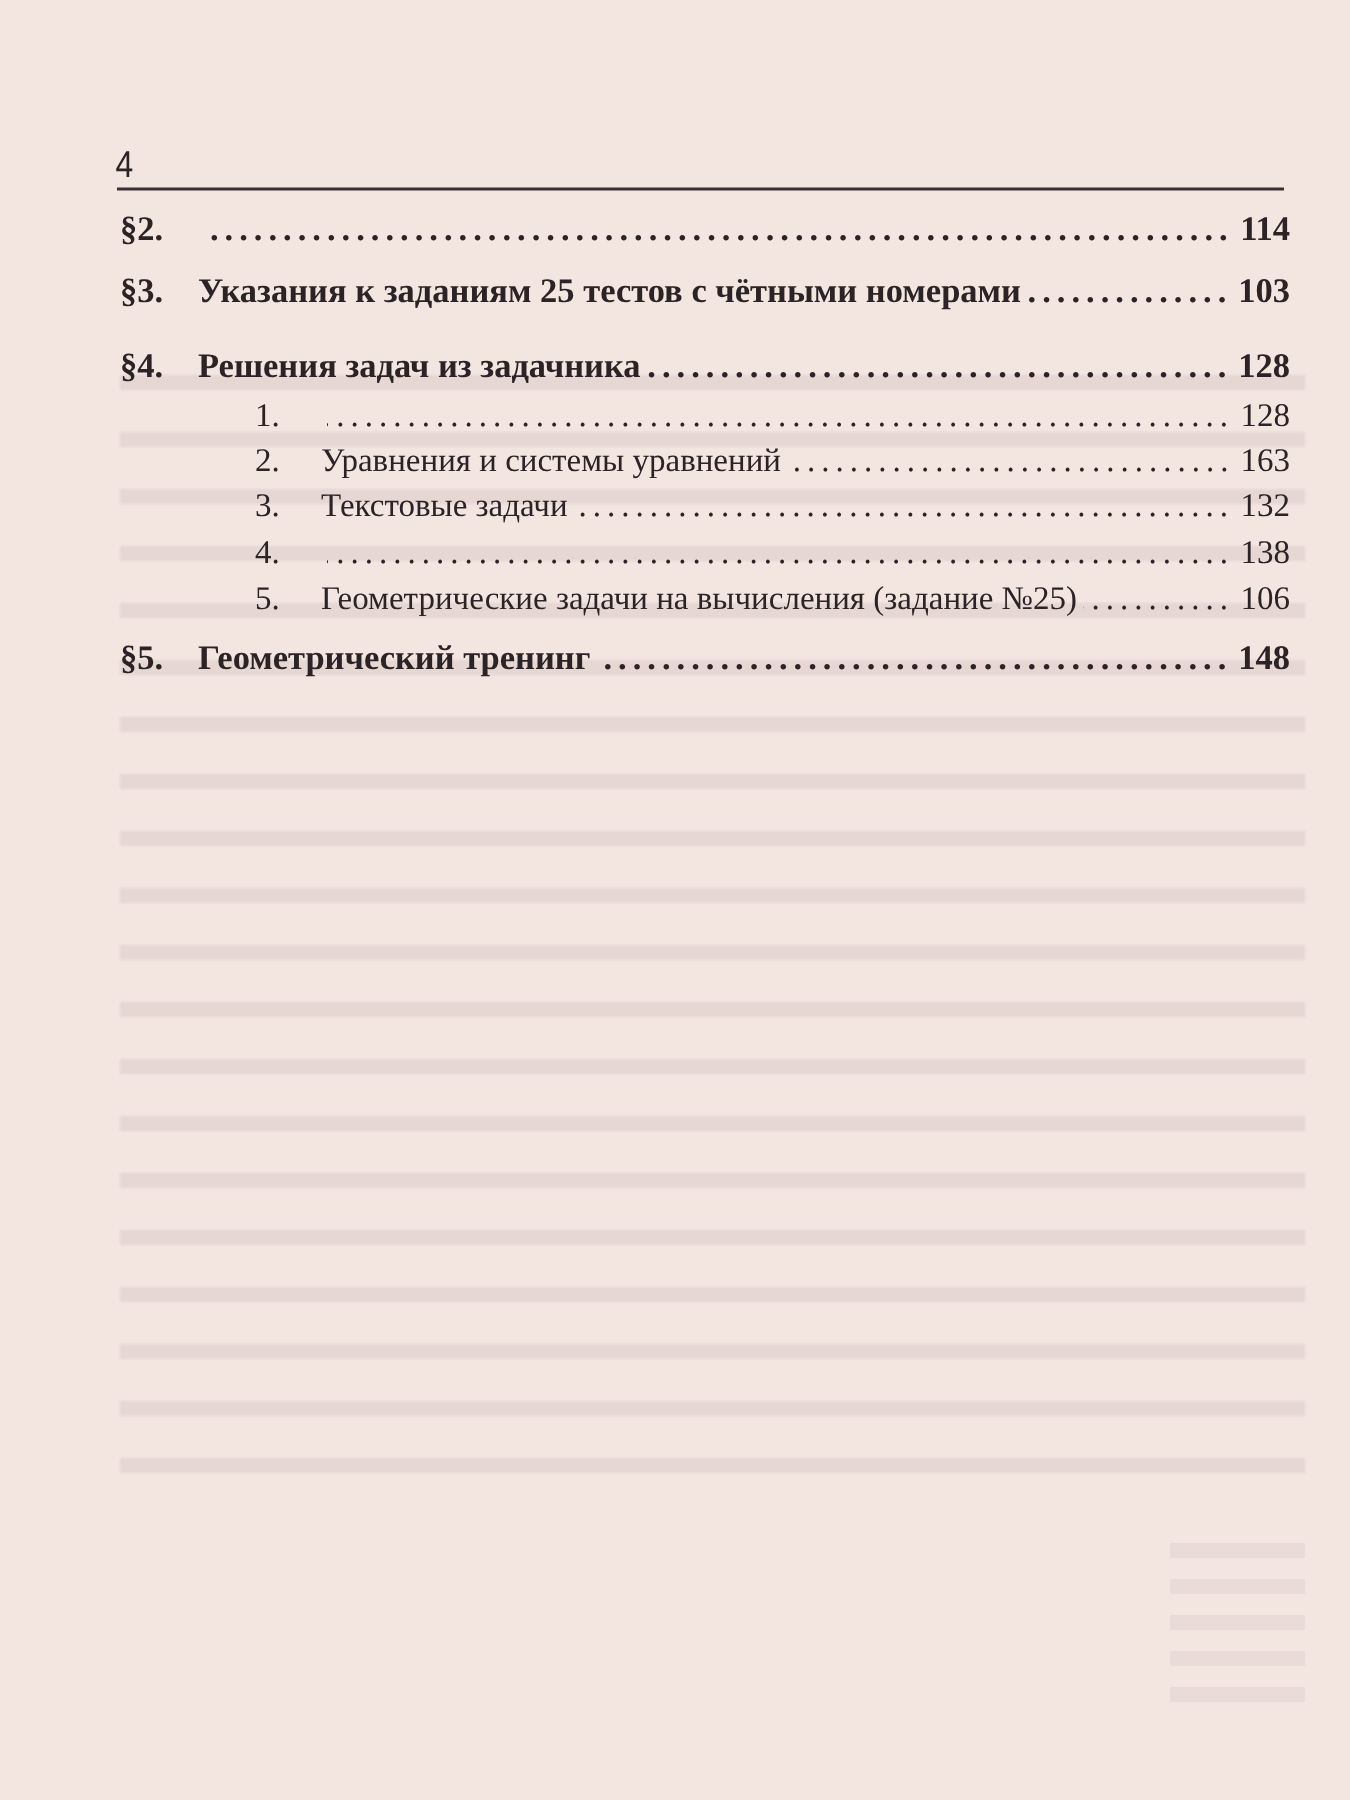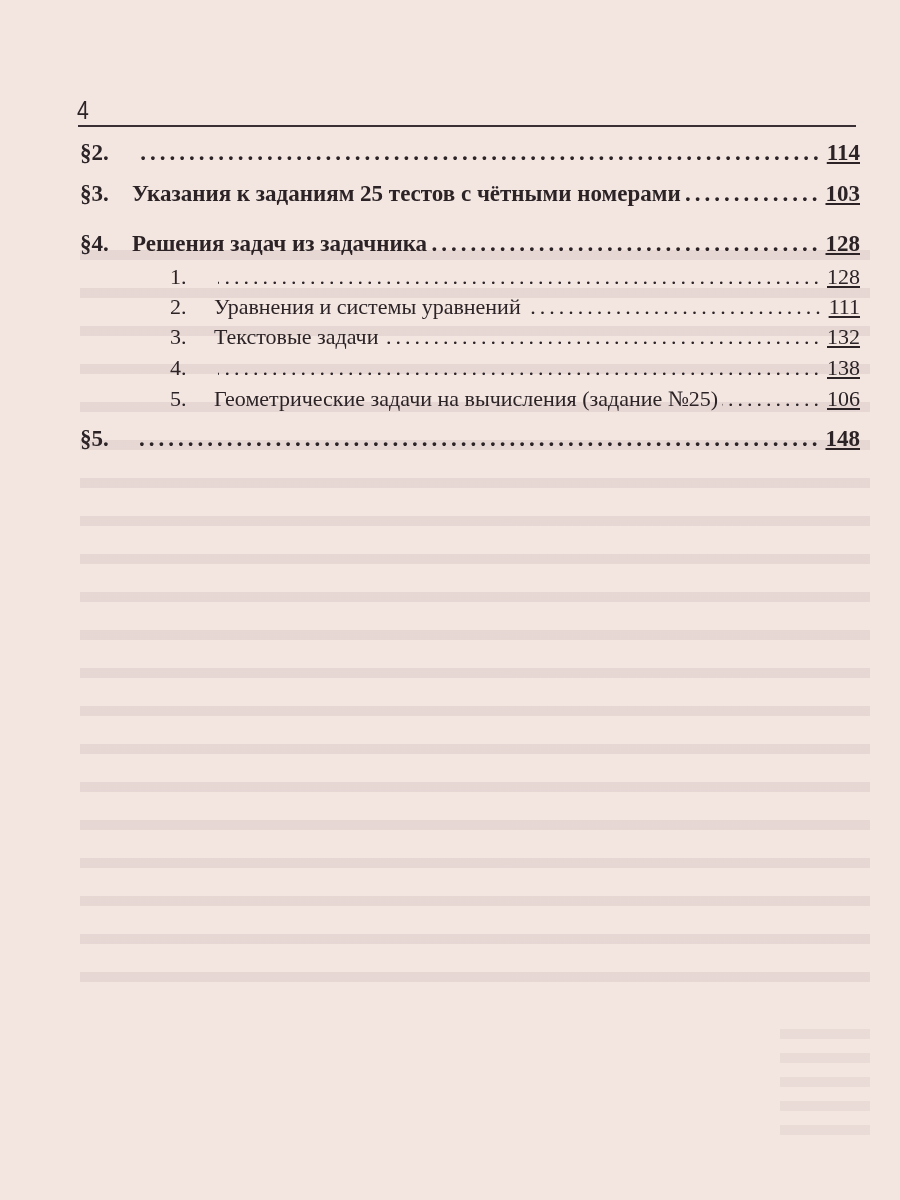--- a/index.html
+++ b/index.html
@@ -40,21 +40,21 @@
   }
   .toc-line.main { left: 80px; font-weight: bold; font-size: 23px; }
   .toc-line.sub  { left: 170px; font-size: 22px; }
   .toc-line .num { display: inline-block; min-width: 44px; }
   .toc-line.main .num { min-width: 52px; }
   .toc-line .title { transform-origin: left; }
   .toc-line .dots {
     flex: 1; overflow: hidden; margin: 0 4px;
     letter-spacing: 4px; text-align: right; direction: rtl;
   }
-  .toc-line .page { position: static; text-align: right; text-decoration: underline; }
+  .toc-line .page { position: static; text-align: right; }
 </style>
 </head>
 <body>
 
 <div class="page">
   <div class="bleed"></div>
   <div class="bleed2"></div>
 
   <div class="pagenum">4</div>
   <div class="rule"></div>
@@ -83,21 +83,21 @@
     <div class="toc-line sub" style="top:264px">
       <span class="num">1.</span>
       <span class="dots">................................................................................................................</span>
       <span class="page">128</span>
     </div>
 
     <div class="toc-line sub" style="top:294px">
       <span class="num">2.</span>
       <span class="title">Уравнения и системы уравнений</span>
       <span class="dots">................................................................................................................</span>
-      <span class="page">111</span>
+      <span class="page">163</span>
     </div>
 
     <div class="toc-line sub" style="top:324px">
       <span class="num">3.</span>
       <span class="title">Текстовые задачи</span>
       <span class="dots">................................................................................................................</span>
       <span class="page">132</span>
     </div>
 
     <div class="toc-line sub" style="top:355px">
@@ -108,17 +108,18 @@
 
     <div class="toc-line sub" style="top:386px">
       <span class="num">5.</span>
       <span class="title">Геометрические задачи на вычисления (задание №25)</span>
       <span class="dots">................................................................................................................</span>
       <span class="page">106</span>
     </div>
 
     <div class="toc-line main" style="top:426px">
       <span class="num">§5.</span>
+      <span class="title">Геометрический тренинг</span>
       <span class="dots">................................................................................................................</span>
       <span class="page">148</span>
     </div>
   </div>
 </div>
 
 </body></html>

